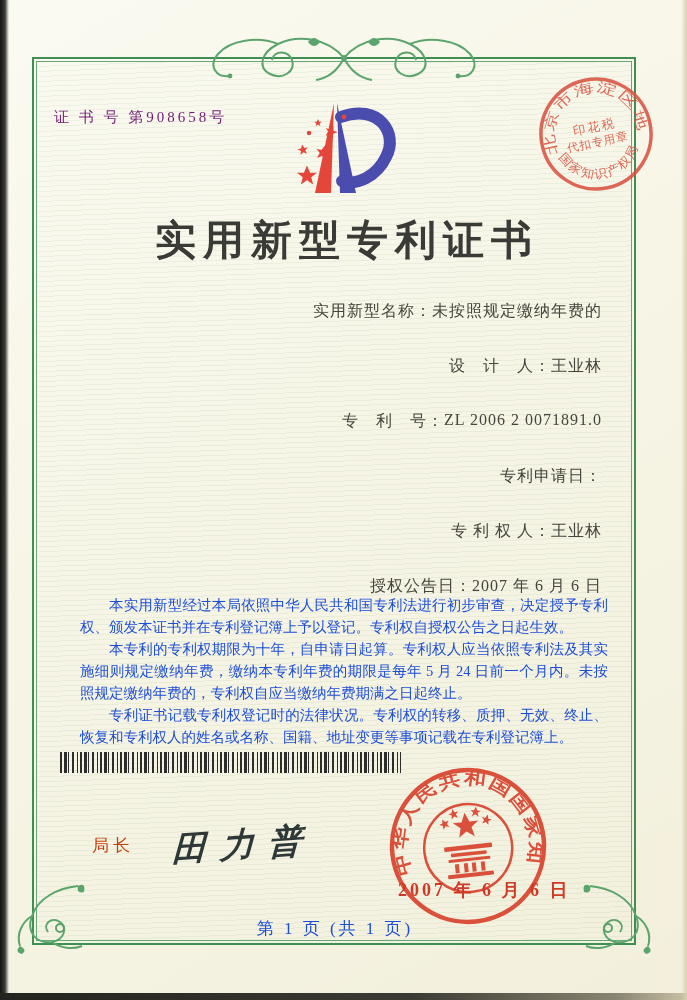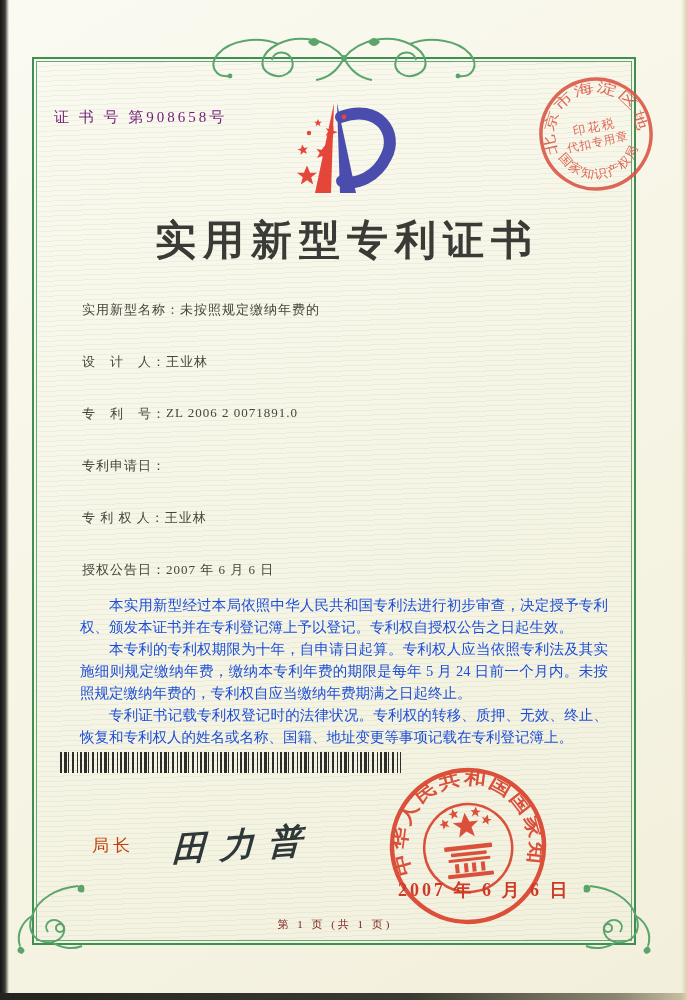--- a/index.html
+++ b/index.html
@@ -40,22 +40,22 @@
 
   .logo { position:absolute; left:278px; top:93px; width:134px; height:104px; z-index:3; }
 
   .stamp-top { position:absolute; left:534px; top:72px; width:124px; height:124px;
     transform:rotate(-12deg); opacity:0.88; z-index:4; }
 
   .title { position:absolute; left:12px; top:213px; width:670px; text-align:center;
     font-size:41px; font-weight:bold; color:#3a3a36; letter-spacing:7px; z-index:3; }
 
   .fields { position:absolute; left:82px; top:301px; width:520px; z-index:3; }
-  .field-row { display:flex; margin-bottom:34px; font-size:13px; color:#45453d;
-    letter-spacing:1px; white-space:pre; }
+  .field-row { display:flex; margin-bottom:34px; font-size:16px; color:#45453d;
+    letter-spacing:1px; white-space:pre;justify-content:flex-end; }
   .field-row .lbl { }
   .field-row .val { }
 
   .body-text { position:absolute; left:80px; top:594px; width:528px; z-index:3;
     font-size:14.5px; line-height:22px; color:#1d4ed8; text-align:justify; }
   .body-text p { text-indent:2em; }
 
   .barcode { position:absolute; left:60px; top:752px; width:341px; height:21px; z-index:3;
     background:
       repeating-linear-gradient(90deg,
@@ -70,21 +70,21 @@
   .sign-label { font-size:17px; letter-spacing:4px; color:#c2410c; }
   .signature { margin-left:38px; font-size:34px; font-weight:bold; color:#2e3838;
     letter-spacing:14px; transform:rotate(-4deg) skewX(-6deg); font-style:italic; }
 
   .seal-bottom { position:absolute; left:382px; top:760px; width:172px; height:172px;
     transform:rotate(-6deg); opacity:0.92; z-index:4; }
   .seal-date { position:absolute; left:398px; top:878px; z-index:5; font-size:18px;
     color:#cf3a26; letter-spacing:3px; font-weight:bold; }
 
   .footer { position:absolute; left:0; top:917px; width:670px; text-align:center;
-    font-size:11px; color:#7f1d1d; letter-spacing:3px; z-index:3; }
+    font-size:17px; color:#1d4ed8; letter-spacing:3px; z-index:3; }
 
   svg text { font-family:"Liberation Serif","DejaVu Serif",serif; }
 </style>
 </head>
 <body>
 
 <div class="guilloche"></div>
 <div class="frame"></div>
 
 <svg class="ornament-top" viewBox="0 0 332 58">

